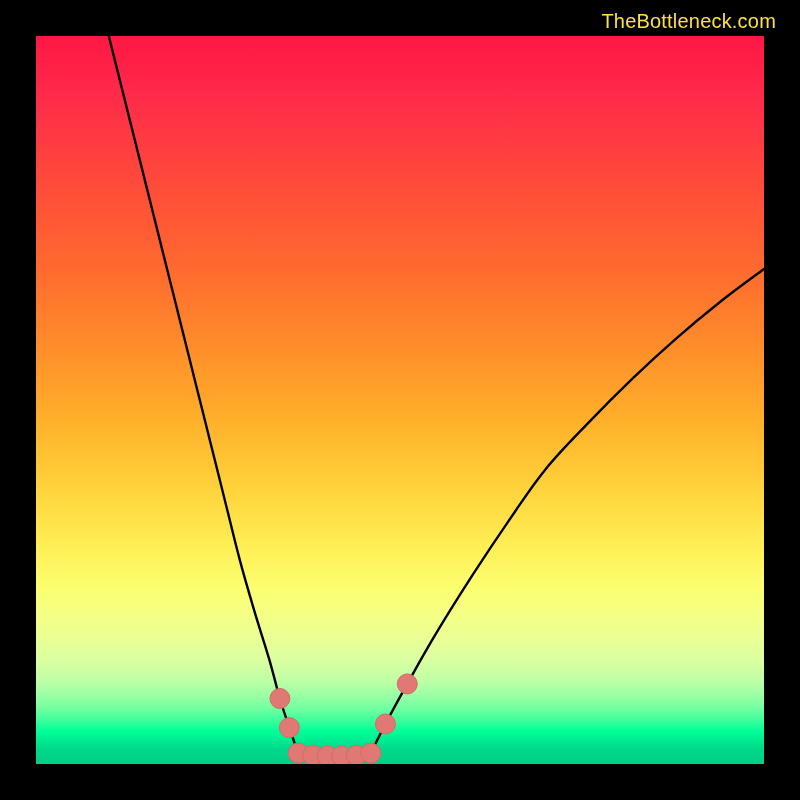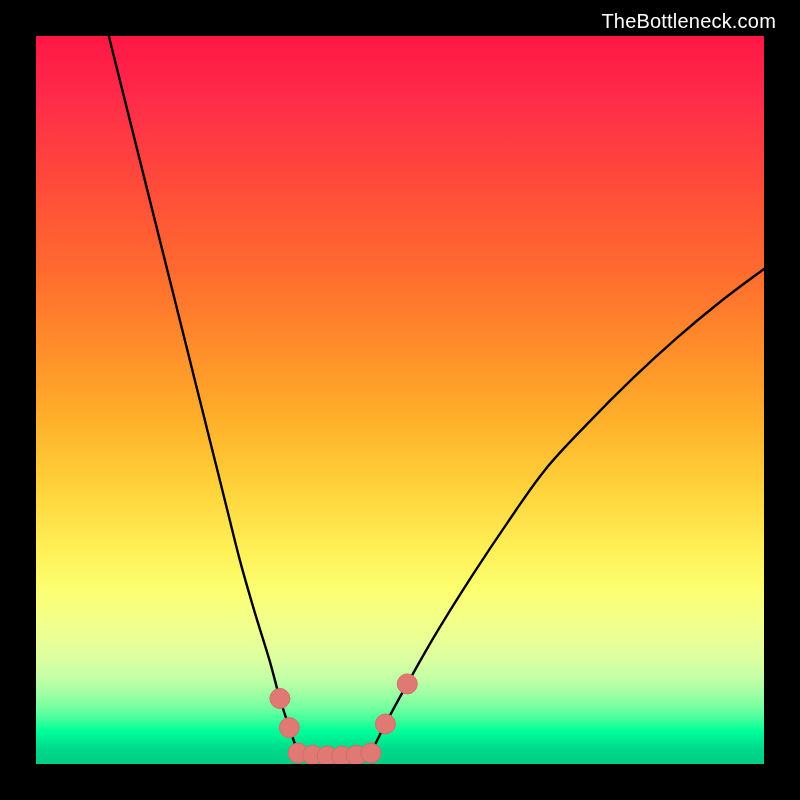--- a/index.html
+++ b/index.html
@@ -56,21 +56,21 @@
     );
   }
   .svg-layer {
     position: absolute;
     inset: 0;
   }
   .watermark {
     position: absolute;
     top: 10px;
     right: 24px;
-    color: #ffffff;
+    color: #fde047;
     font-size: 20px;
     letter-spacing: 0.2px;
     user-select: none;
   }
 </style>
 </head>
 <body>
 
 <div class="frame">
   <div class="plot-area">

